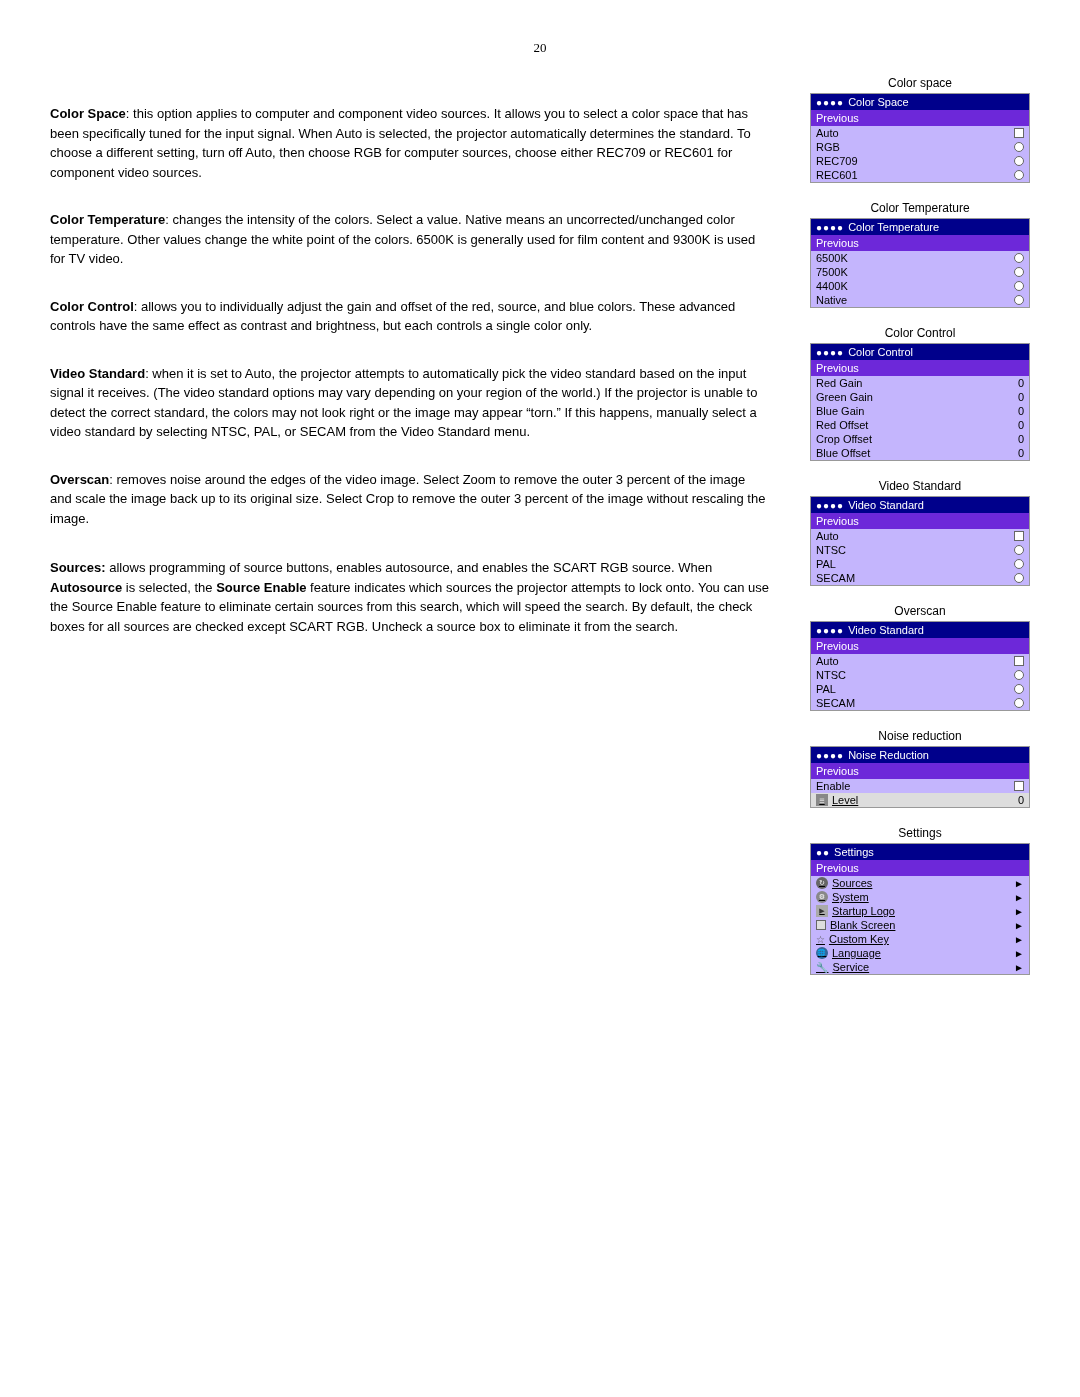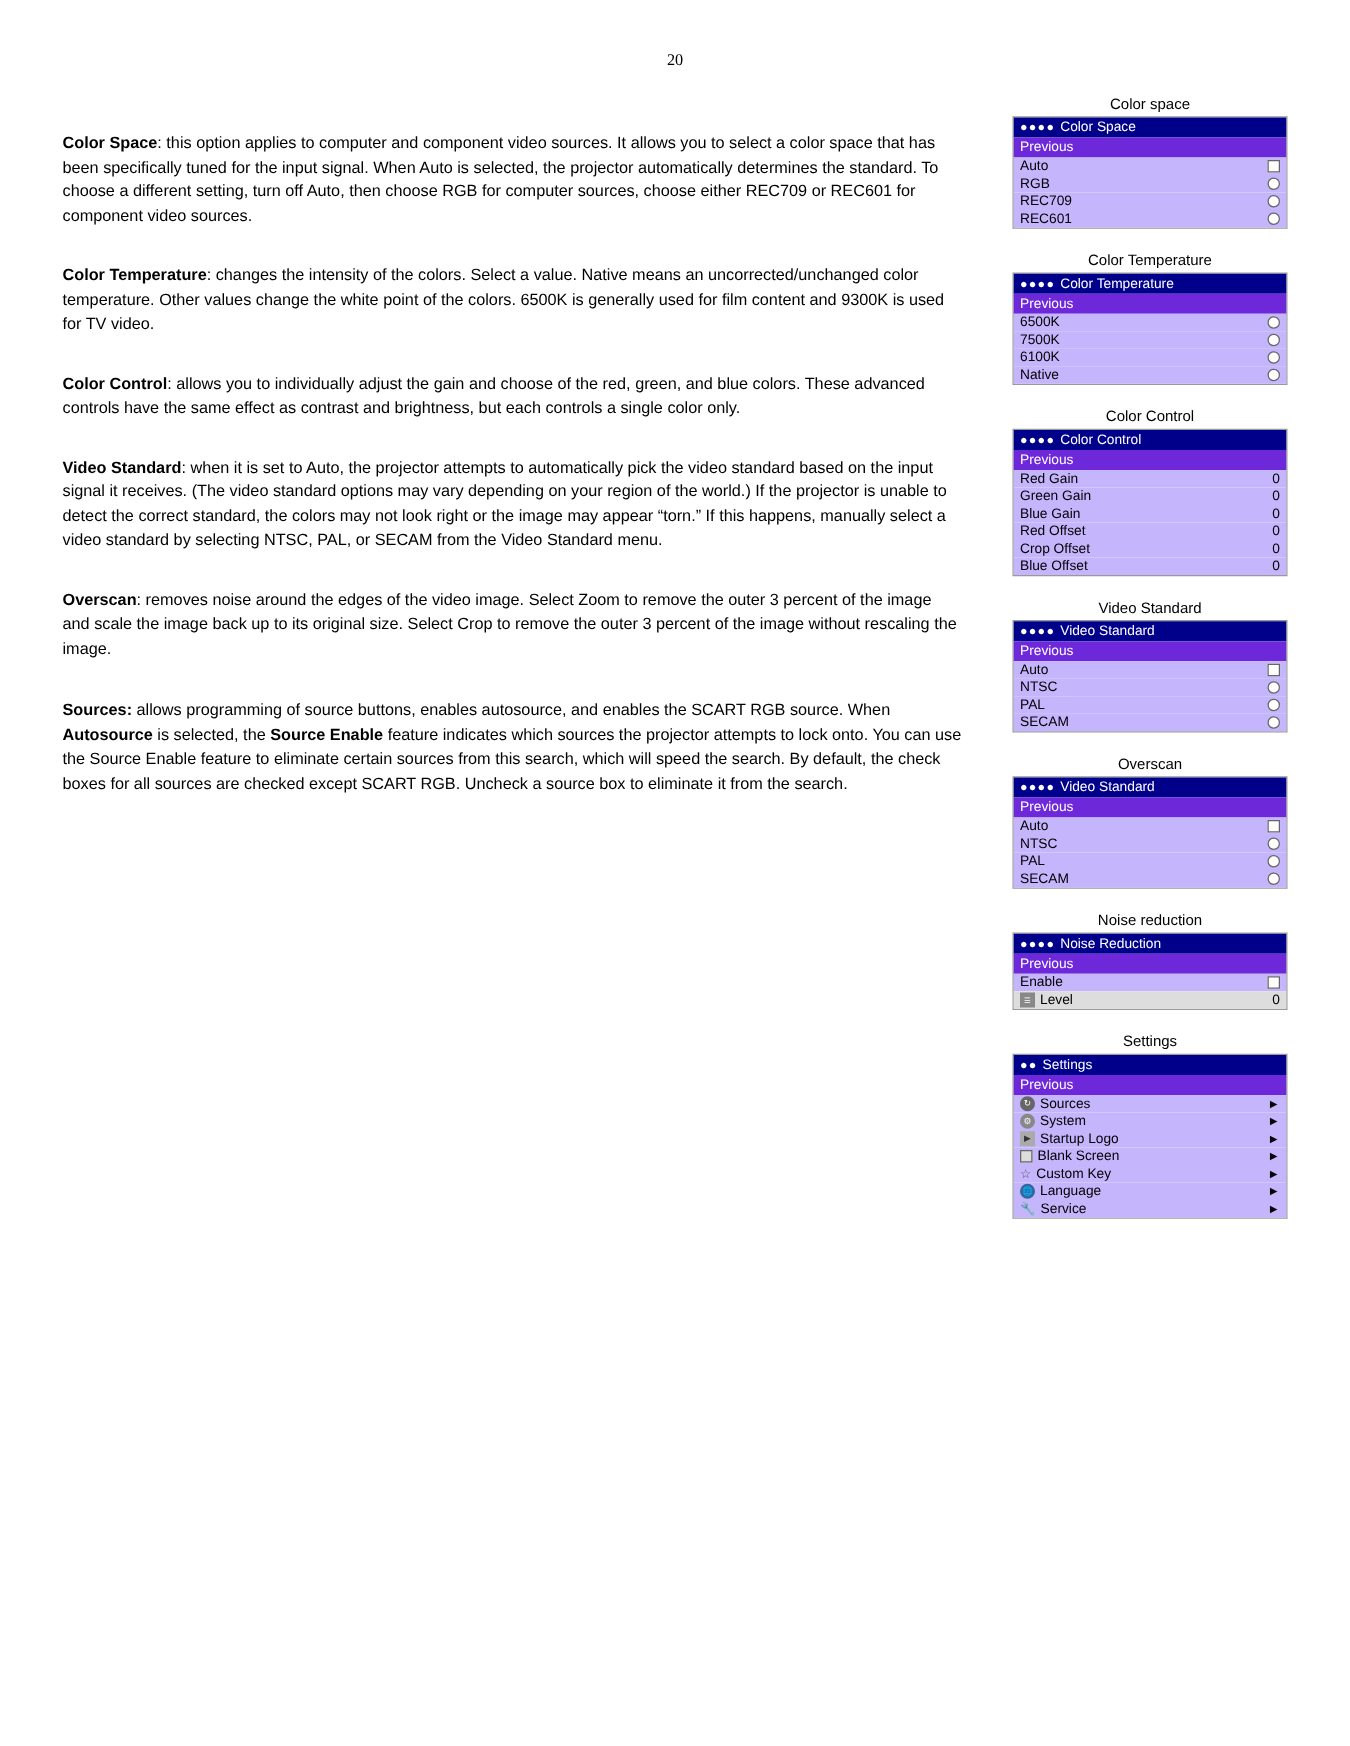--- a/index.html
+++ b/index.html
@@ -113,20 +113,21 @@
       flex-shrink: 0;
     }
     .arrow-right {
       font-size: 10px;
       color: #000;
     }
     .menu-row-icon {
       display: flex;
       align-items: center;
       gap: 4px;
+      text-decoration: underline;
     }
     .icon-circle {
       width: 12px;
       height: 12px;
       border-radius: 50%;
       background: #666;
       display: inline-flex;
       align-items: center;
       justify-content: center;
       color: #fff;
@@ -163,21 +164,21 @@
 
     <div class="text-block">
       <b>Color Space</b><span>: this option applies to computer and component video sources. It allows you to select a color space that has been specifically tuned for the input signal. When Auto is selected, the projector automatically determines the standard. To choose a different setting, turn off Auto, then choose RGB for computer sources, choose either REC709 or REC601 for component video sources.</span>
     </div>
 
     <div class="text-block">
       <b>Color Temperature</b><span>: changes the intensity of the colors. Select a value. Native means an uncorrected/unchanged color temperature. Other values change the white point of the colors. 6500K is generally used for film content and 9300K is used for TV video.</span>
     </div>
 
     <div class="text-block">
-      <b>Color Control</b><span>: allows you to individually adjust the gain and choose of the red, green, and blue colors. These advanced controls have the same effect as contrast and brightness, but each controls a single color only.</span>
+      <b>Color Control</b><span>: allows you to individually adjust the gain and offset of the red, source, and blue colors. These advanced controls have the same effect as contrast and brightness, but each controls a single color only.</span>
     </div>
 
     <div class="text-block">
       <b>Video Standard</b><span>: when it is set to Auto, the projector attempts to automatically pick the video standard based on the input signal it receives. (The video standard options may vary depending on your region of the world.) If the projector is unable to detect the correct standard, the colors may not look right or the image may appear “torn.” If this happens, manually select a video standard by selecting NTSC, PAL, or SECAM from the Video Standard menu.</span>
     </div>
 
     <div class="text-block">
       <b>Overscan</b><span>: removes noise around the edges of the video image. Select Zoom to remove the outer 3 percent of the image and scale the image back up to its original size. Select Crop to remove the outer 3 percent of the image without rescaling the image.</span>
     </div>
 
@@ -228,21 +229,21 @@
         <div class="menu-row-highlight">Previous</div>
         <div class="menu-row">
           <span>6500K</span>
           <span class="radio-circle"></span>
         </div>
         <div class="menu-row">
           <span>7500K</span>
           <span class="radio-circle"></span>
         </div>
         <div class="menu-row">
-          <span>6100K</span>
+          <span>4400K</span>
           <span class="radio-circle"></span>
         </div>
         <div class="menu-row">
           <span>Native</span>
           <span class="radio-circle"></span>
         </div>
       </div>
     </div>
 
     <div class="menu-section">

